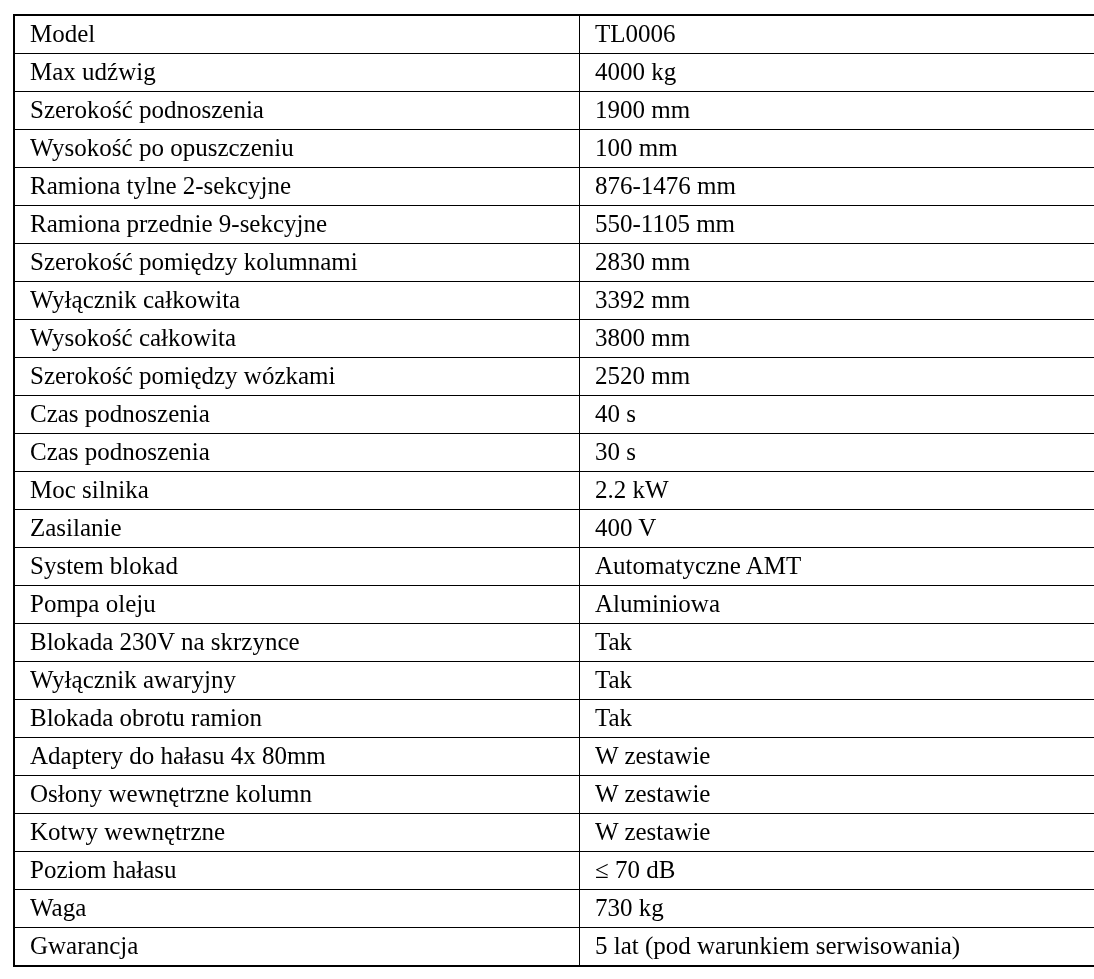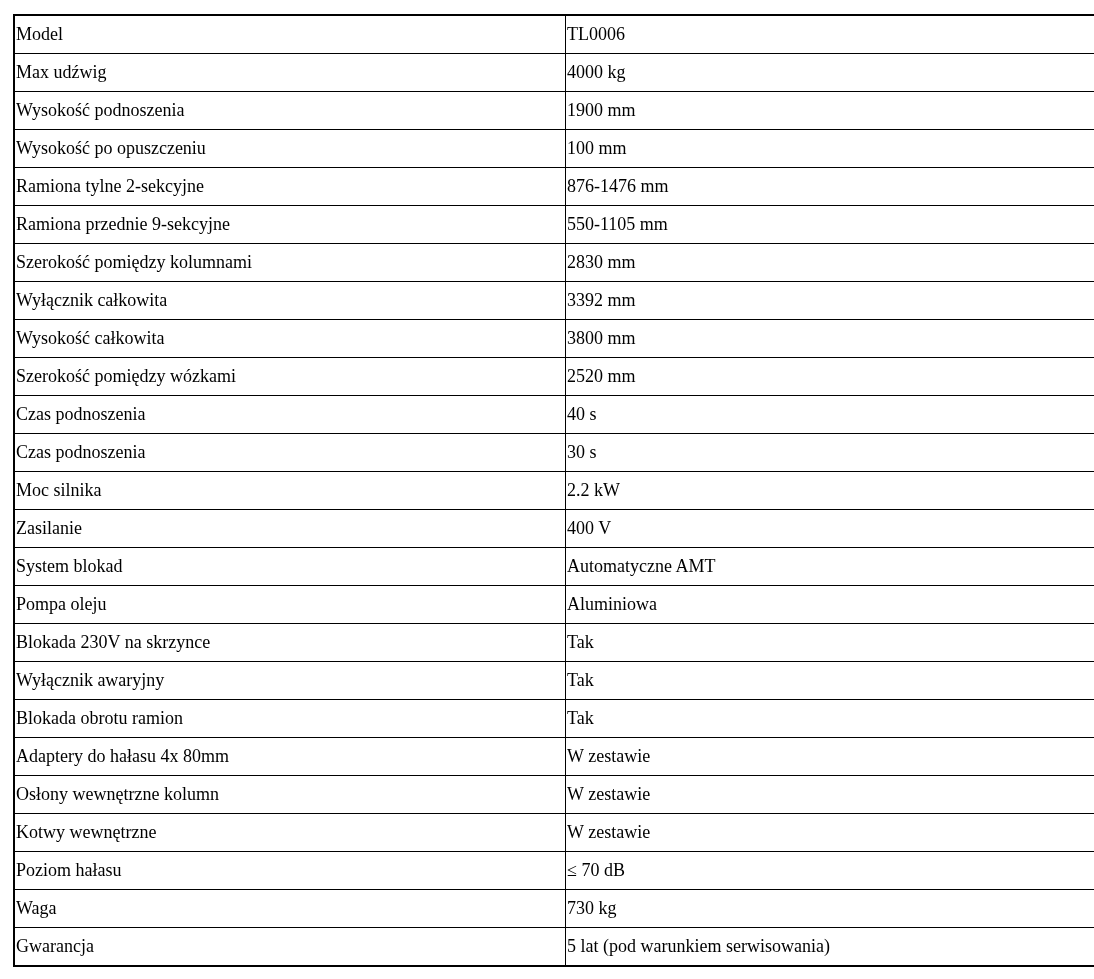--- a/index.html
+++ b/index.html
@@ -22,23 +22,23 @@
     position: absolute;
     left: 13px;
     top: 14px;
     width: 1069px;
     border-collapse: collapse;
     border: 2px solid #000000;
     table-layout: fixed;
   }
   table.spec-table td {
     border: 1px solid #000000;
-    font-size: 18px;
+    font-size: 25px;
     line-height: 1.15;
-    padding: 3px 10px 3px 1px;
+    padding: 3px 10px 3px 15px;
     height: 31px;
     vertical-align: middle;
     white-space: nowrap;
     overflow: hidden;
   }
   table.spec-table td.label-cell {
     width: 539px;
   }
   table.spec-table td.value-cell {
     width: 530px;
@@ -52,21 +52,21 @@
     <tbody>
       <tr>
         <td class="label-cell">Model</td>
         <td class="value-cell">TL0006</td>
       </tr>
       <tr>
         <td class="label-cell">Max udźwig</td>
         <td class="value-cell">4000 kg</td>
       </tr>
       <tr>
-        <td class="label-cell">Wysokość podnoszenia</td>
+        <td class="label-cell">Szerokość podnoszenia</td>
         <td class="value-cell">1900 mm</td>
       </tr>
       <tr>
         <td class="label-cell">Wysokość po opuszczeniu</td>
         <td class="value-cell">100 mm</td>
       </tr>
       <tr>
         <td class="label-cell">Ramiona tylne 2-sekcyjne</td>
         <td class="value-cell">876-1476 mm</td>
       </tr>

